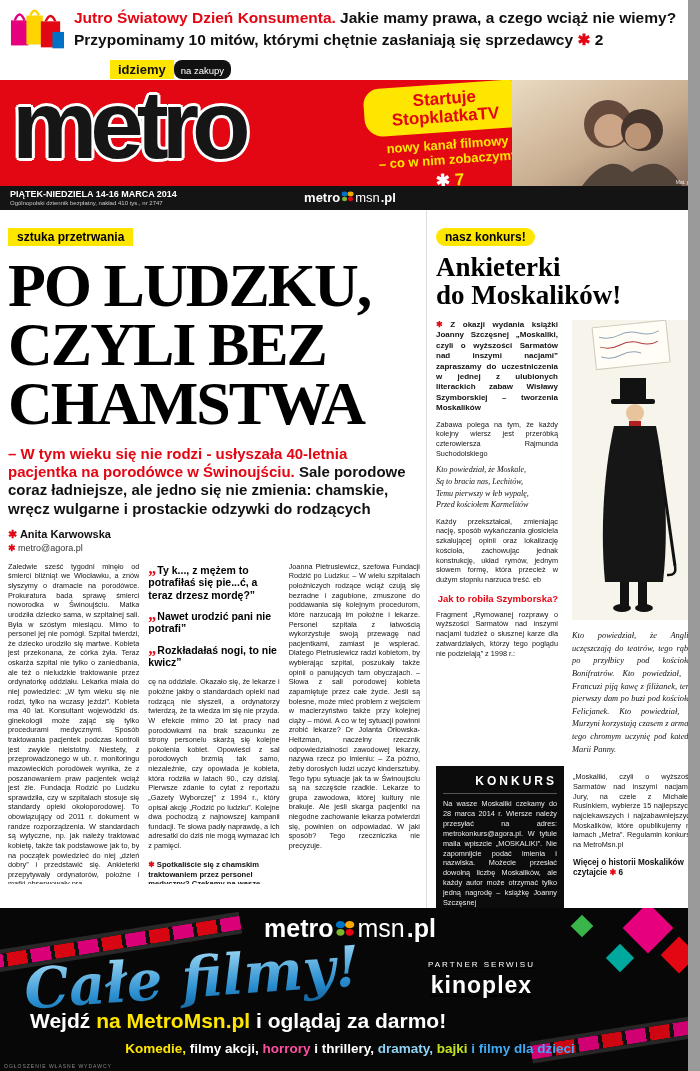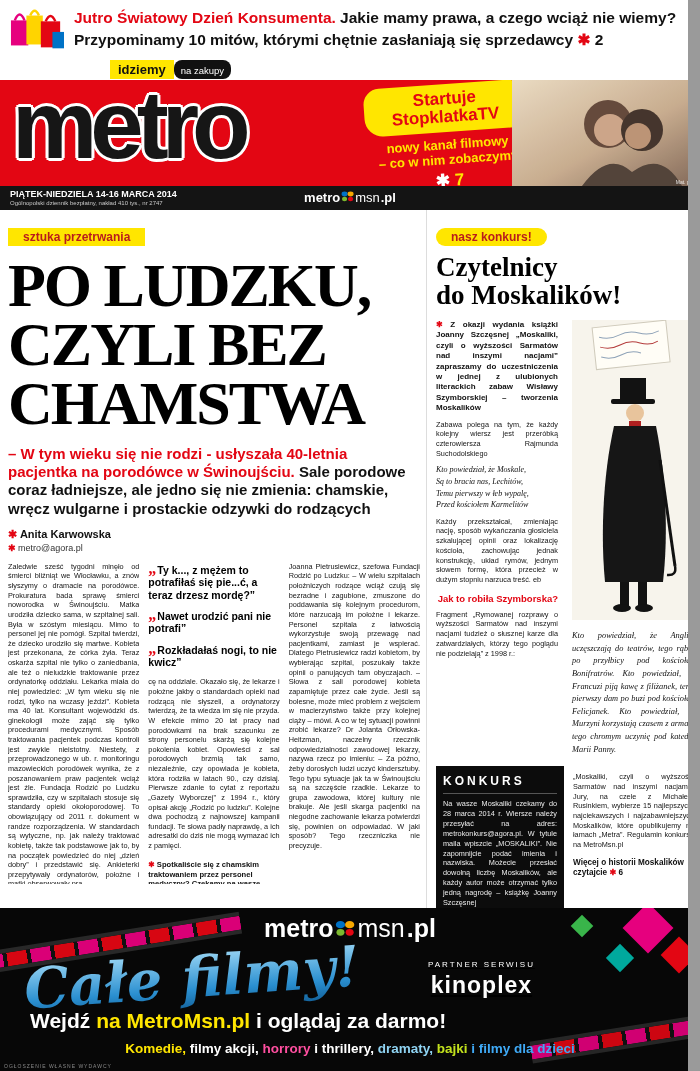--- a/index.html
+++ b/index.html
@@ -34,21 +34,21 @@
   
   .dateline { position:absolute; left:0; top:186px; width:700px; height:24px; background:#141414; color:#fff; }
   .date-left { position:absolute; left:10px; top:3px; line-height:1.2; }
   .date-main { font-size:9px; font-weight:bold; }
   .date-sub { font-size:6px; color:#c9c9c9; }
   .site-logo { position:absolute; left:50%; top:4px; transform:translateX(-50%); display:flex; align-items:center; gap:1px; font-size:13px; }
   .site-logo b { font-weight:bold; }
 
   
   .main { position:absolute; left:0; top:210px; width:700px; height:698px; background:#fff; }
-  .kicker { display:inline-block; background:#ffe600; color:#b91c1c; font-weight:bold; font-size:12px; padding:2px 15px; }
+  .kicker { display:inline-block; background:#ffe600; color:#000000; font-weight:bold; font-size:12px; padding:2px 9px; }
 
   .left-col { position:absolute; left:8px; top:0; width:412px; height:698px; overflow:hidden; }
   .left-col .kicker { margin-top:18px; }
   .headline { font-family:"Liberation Serif", serif; font-size:62px; line-height:.95; letter-spacing:-2px; color:#000; margin-top:10px; }
   .lede { margin-top:12px; font-size:15px; font-weight:bold; line-height:1.22; color:#111; }
   .byline { margin-top:10px; font-size:11px; font-weight:bold; color:#111; }
   .byline-email { font-size:9px; font-weight:normal; color:#333; }
   .body-grid { margin-top:9px; height:322px; overflow:hidden; display:grid; grid-template-columns:1fr 1fr 1fr; gap:9px; }
   .bcol { overflow:hidden; }
   .bcol p { font-size:7.3px; line-height:1.32; text-align:justify; color:#151515; }
@@ -60,21 +60,21 @@
   .right-col .kicker { margin-top:18px;border-radius:9px; }
   .k-title { font-family:"Liberation Serif", serif; font-size:27px; line-height:1.02; color:#000; margin-top:8px; }
   .k-grid { display:grid; grid-template-columns:122px 1fr; gap:14px; margin-top:11px; }
   .k-lead { font-size:8px; font-weight:bold; line-height:1.3; text-align:justify; color:#111; }
   .k-intro, .k-explain, .k-fragment, .k-jury { font-size:7.3px; line-height:1.33; text-align:justify; color:#151515; margin-top:6px; }
   .k-poem { font-family:"Liberation Serif",serif; font-style:italic; font-size:8px; line-height:1.45; margin-top:6px; white-space:pre-line; color:#111; }
   .k-how { color:#e30613; font-weight:bold; font-size:9.5px; margin-top:8px;text-align:right; }
   .k-poem2 { font-family:"Liberation Serif",serif; font-style:italic; font-size:8.4px; line-height:1.5; margin-top:6px; color:#111; text-align:justify; }
   .k-box-row { display:grid; grid-template-columns:128px 1fr; gap:9px; margin-top:10px; }
   .k-box { background:#0c0c0c; color:#ececec; padding:7px 7px 8px; font-size:7.3px; line-height:1.35; text-align:justify; }
-  .k-box-title { font-size:12px; font-weight:bold; letter-spacing:3px; text-align:left; color:#fff; border-bottom:1px solid #555; padding-bottom:4px; margin-bottom:5px; }
+  .k-box-title { font-size:12px; font-weight:bold; letter-spacing:3px; text-align:right; color:#fff; border-bottom:1px solid #555; padding-bottom:4px; margin-bottom:5px; }
   .k-more { font-size:8.2px; font-weight:bold; margin-top:8px; color:#111; }
   .v-credit { position:absolute; right:0; top:480px; writing-mode:vertical-rl; font-size:6px; color:#999; letter-spacing:1px; }
 
   
   .ad { position:absolute; left:0; top:908px; width:700px; height:163px; background:#070707; overflow:hidden; }
   .ad-logo { position:absolute; left:50%; top:6px; transform:translateX(-50%); display:flex; align-items:center; gap:2px; color:#fff; font-size:25px; }
   .ad-logo b { font-weight:bold; }
   .cale { position:absolute; left:24px; top:36px; font-family:"DejaVu Serif", serif; font-style:italic; font-weight:bold; font-size:56px; transform:rotate(-4deg);
     background:linear-gradient(180deg,#aee2fa 0%,#2a8fd0 70%,#14639c 100%); -webkit-background-clip:text; background-clip:text; color:#2fa3dd; -webkit-text-fill-color:transparent; }
   .partner { position:absolute; left:428px; top:52px; text-align:center;text-decoration:underline; }
@@ -205,21 +205,21 @@
         </div>
         <div class="bcol">
             <p>Joanna Pietrusiewicz, szefowa Fundacji Rodzić po Ludzku: – W wielu szpitalach położniczych rodzące wciąż czują się bezradne i zagubione, zmuszone do poddawania się kolejnym procedurom, które narzucają im położne i lekarze. Personel szpitala z łatwością wykorzystuje swoją przewagę nad pacjentkami, zamiast je wspierać. Dlatego Pietrusiewicz radzi kobietom, by wybierając szpital, poszukały także opinii o panujących tam obyczajach. – Słowa z sali porodowej kobieta zapamiętuje przez całe życie. Jeśli są bolesne, może mieć problem z wejściem w macierzyństwo także przy kolejnej ciąży – mówi. A co w tej sytuacji powinni zrobić lekarze? Dr Jolanta Orłowska-Heitzman, naczelny rzecznik odpowiedzialności zawodowej lekarzy, nazywa rzecz po imieniu: – Za późno, żeby dorosłych ludzi uczyć kindersztuby. Tego typu sytuacje jak ta w Świnoujściu są na szczęście rzadkie. Lekarze to grupa zawodowa, której kultury nie brakuje. Ale jeśli skarga pacjentki na niegodne zachowanie lekarza potwierdzi się, powinien on odpowiadać. W jaki sposób? Tego rzeczniczka nie precyzuje.</p>
           </div>
       </div>
     </div>
 
     <div class="right-col">
       <span class="kicker">nasz konkurs!</span>
       <h2 class="k-title">
-        <div>Czytelnicy</div>
+        <div>Ankieterki</div>
         <div>do Moskalików!</div>
       </h2>
       <div class="k-grid">
         <div>
           <div class="k-lead"><span class="star">✱</span> <span>Z okazji wydania książki Joanny Szczęsnej „Moskaliki, czyli o wyższości Sarmatów nad inszymi nacjami” zapraszamy do uczestniczenia w jednej z ulubionych literackich zabaw Wisławy Szymborskiej – tworzenia Moskalików</span></div>
           <div class="k-intro">Zabawa polega na tym, że każdy kolejny wiersz jest przeróbką czterowiersza Rajmunda Suchodolskiego</div>
           <div class="k-poem">Kto powiedział, że Moskale,
 Są to bracia nas, Lechitów,
 Temu pierwszy w łeb wypalę,
 Przed kościołem Karmelitów</div>

